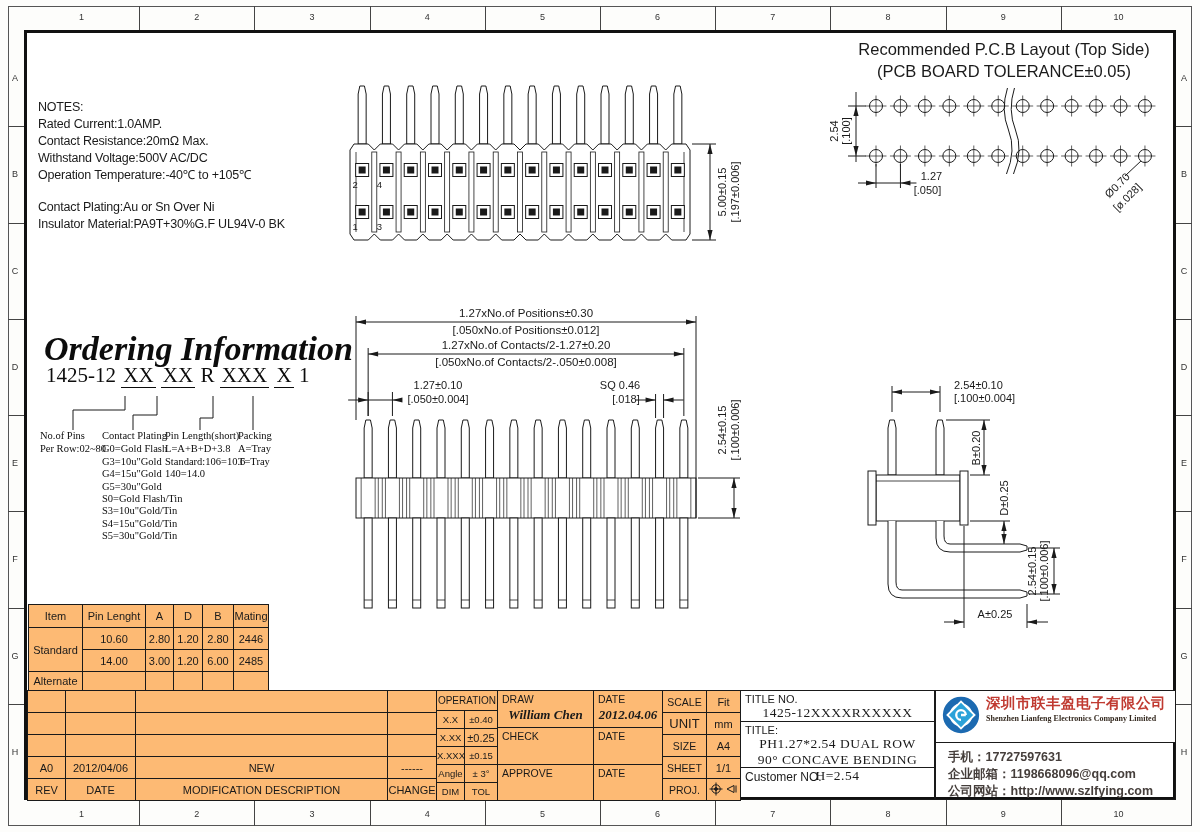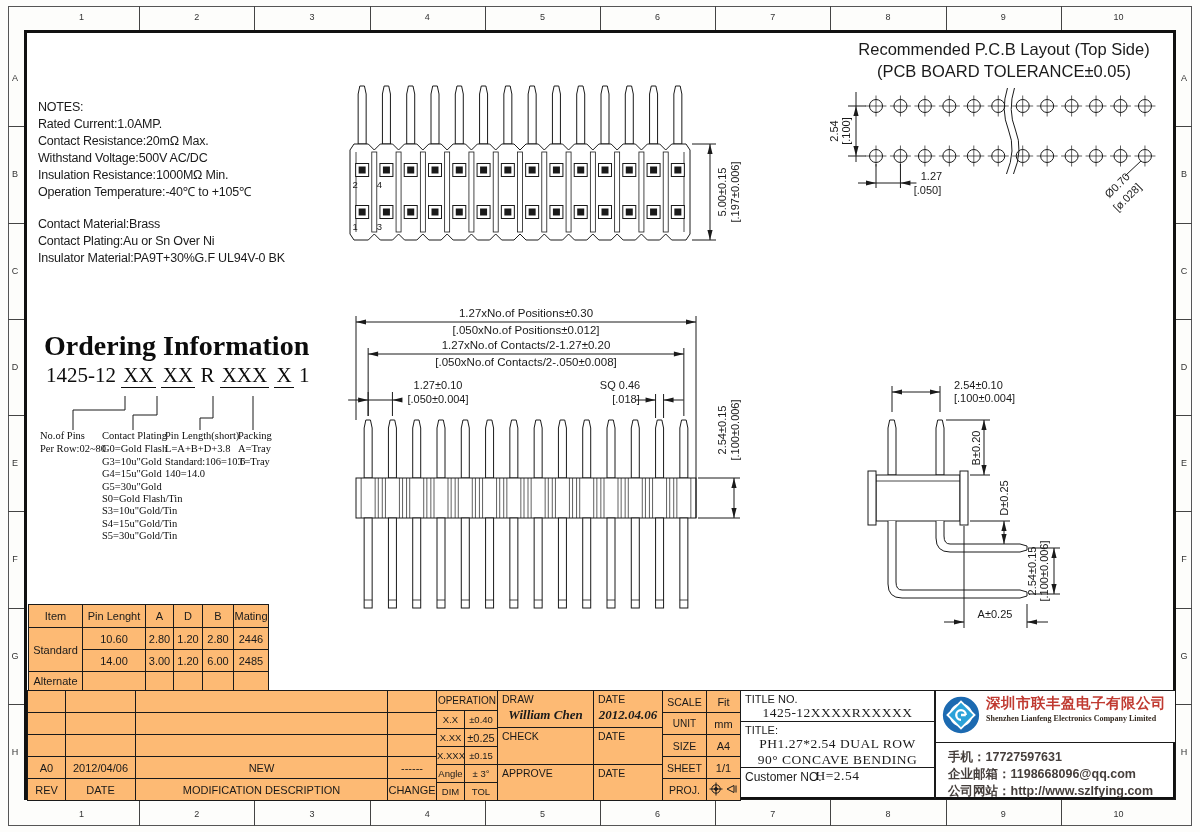--- a/index.html
+++ b/index.html
@@ -9,21 +9,21 @@
 .abs{position:absolute}
 .thin-frame{position:absolute;left:8px;top:6px;width:1184px;height:820px;border:1px solid #555}
 .thick-frame{position:absolute;left:24px;top:30px;width:1152px;height:770px;border:3px solid #111;background:#fff}
 .ruler-num{position:absolute;font-size:9px;color:#333;transform:translate(-50%,-50%)}
 .ruler-tick{position:absolute;background:#444}
 .logo-box{position:absolute;left:36px;top:46px;width:102px;height:44px;border:3.5px solid #111;display:flex;align-items:center;justify-content:center}
 .logo-box span{font-family:"Liberation Serif",serif;font-size:31px;letter-spacing:2px;color:#111}
 .notes{position:absolute;left:38px;top:99px;font-size:12.5px;line-height:17px;color:#1a1a1a;letter-spacing:-0.2px}
 .notes .gap{height:15px}
 .pcb-title{position:absolute;left:830px;top:38px;width:348px;text-align:center;font-size:16.5px;line-height:22px;color:#1a1a1a}
-.ord-title{position:absolute;left:44px;top:330px;font-family:"Liberation Serif",serif;font-weight:bold;font-size:28px;color:#0c0c0c}
+.ord-title{position:absolute;left:44px;top:330px;font-family:"Liberation Serif",serif;font-style:italic;font-weight:bold;font-size:34px;color:#0c0c0c}
 .ord-code{position:absolute;left:46px;top:363px;font-family:Liberation Serif, serif;font-size:21px;color:#0c0c0c;white-space:pre}
 .ord-code .u{border-bottom:1.5px solid #0c0c0c;padding:0 2px}
 .ord-col{position:absolute;font-family:"Liberation Serif",serif;font-size:10.5px;line-height:12.4px;color:#0c0c0c;white-space:nowrap}
 .ord-col .hd{margin-bottom:1px}
 table{border-collapse:collapse;position:absolute;table-layout:fixed;background:#fdba74}
 td{border:1px solid #1a1a1a;font-size:11px;text-align:center;padding:0;overflow:hidden;color:#1a1a1a;vertical-align:middle}
 .small-lbl{font-size:10.5px;text-align:left;padding:2px 0 0 4px}
 .script{font-family:"Liberation Serif",serif;font-style:italic;font-weight:bold;font-size:13px;text-align:center;margin-top:2px}
 .part-blk{position:absolute;left:740px;top:690px;width:195px;height:110px;border:1px solid #1a1a1a}
 .part-row{border-bottom:1px solid #1a1a1a;position:relative}
@@ -113,24 +113,22 @@
       <div class="ruler-tick" style="left: 1176px; top: 703.75px; width: 16px; height: 1px;"></div>
     </div>
   <div class="thick-frame"></div>
 
 
   <div class="notes">
     <div>NOTES:</div>
     <div>Rated Current:1.0AMP.</div>
     <div>Contact Resistance:20mΩ Max.</div>
     <div>Withstand Voltage:500V AC/DC</div>
-    <div>Insulation Resistance:1000MΩ Min.</div>
     <div>Operation Temperature:-40℃ to +105℃</div>
     <div class="gap"></div>
-    <div>Contact Material:Brass</div>
     <div>Contact Plating:Au or Sn Over Ni</div>
     <div>Insulator Material:PA9T+30%G.F UL94V-0 BK</div>
   </div>
 
   <div class="pcb-title">
     <div>Recommended P.C.B Layout (Top Side)</div>
     <div>(PCB BOARD TOLERANCE±0.05)</div>
   </div>
 
   <svg id="pcb-svg" class="abs" style="left:828px;top:84px" width="348" height="152">
@@ -700,21 +698,21 @@
     <colgroup>
         <col style="width:44px">
         <col style="width:34px">
       </colgroup>
     <tbody>
         <tr style="height:22px">
           <td style="font-size:10.5px">SCALE</td>
           <td>Fit</td>
         </tr>
     <tr style="height:22px">
-          <td style="font-size:10px">UNIT</td>
+          <td style="font-size:13px">UNIT</td>
           <td>mm</td>
         </tr>
     <tr style="height:22px">
           <td style="font-size:10.5px">SIZE</td>
           <td>A4</td>
         </tr>
     <tr style="height:22px">
           <td style="font-size:10.5px">SHEET</td>
           <td>1/1</td>
         </tr>

